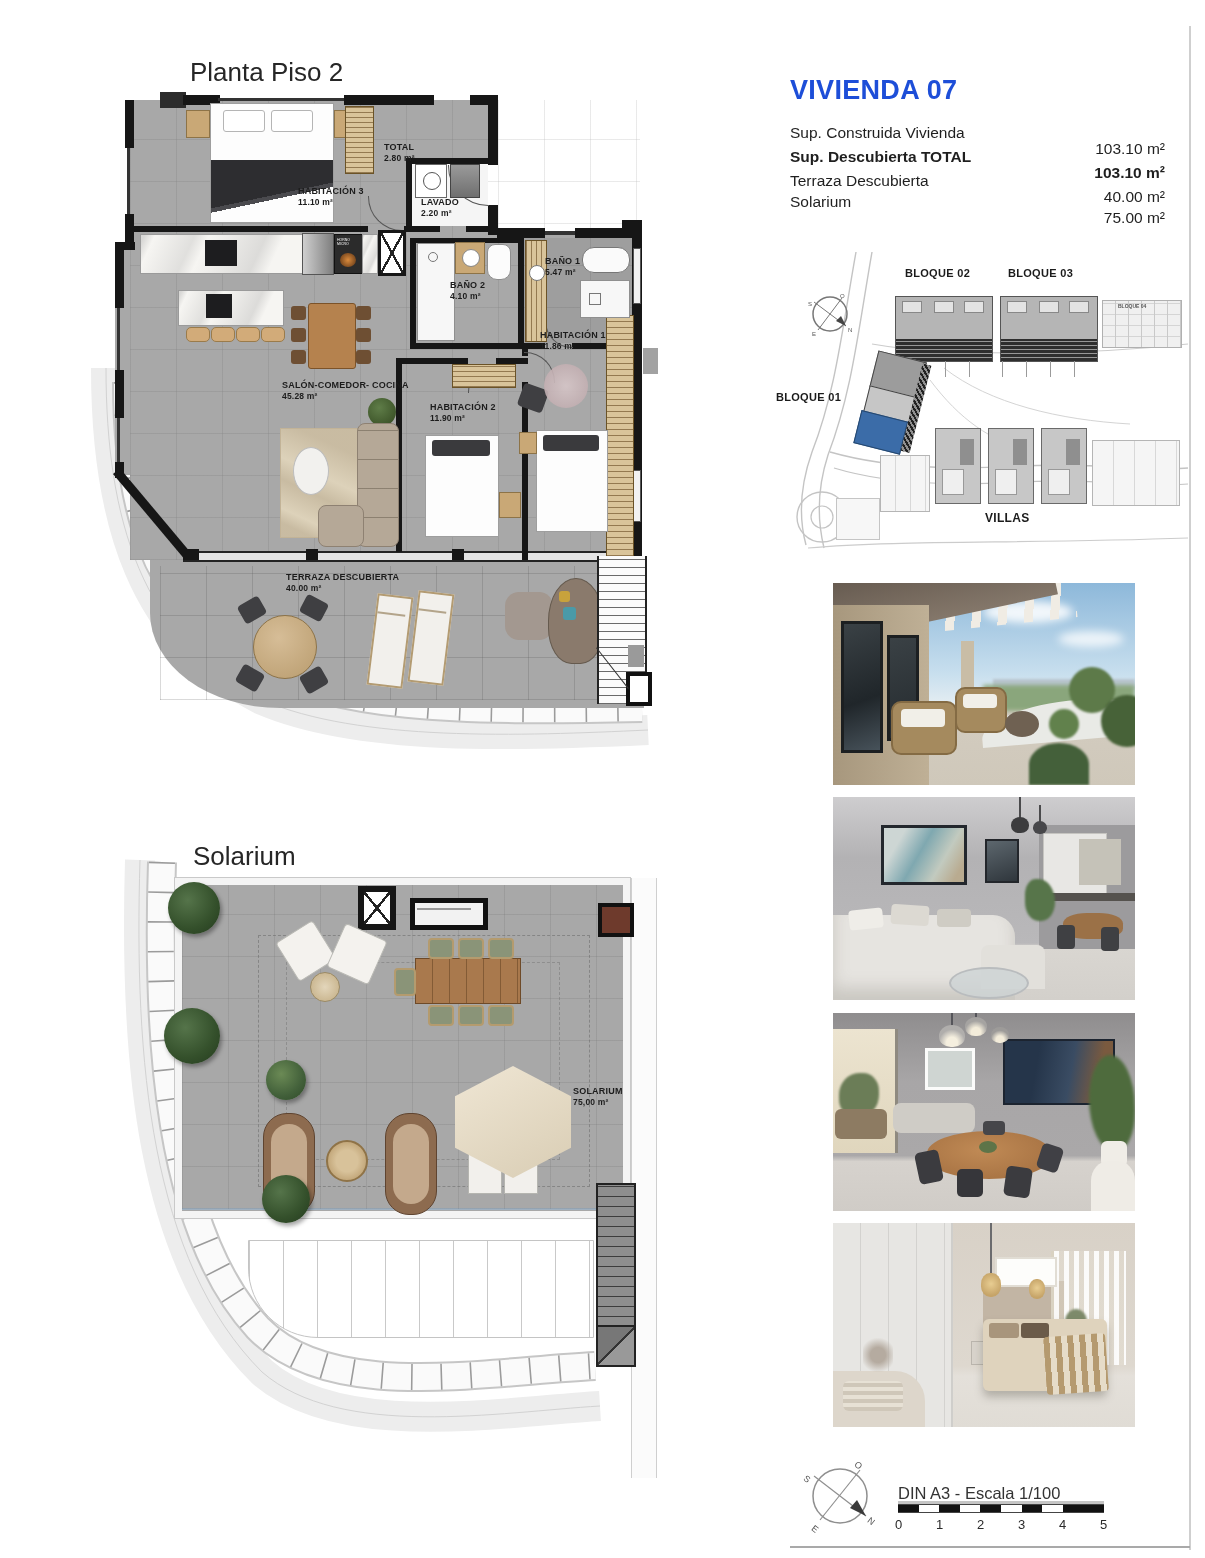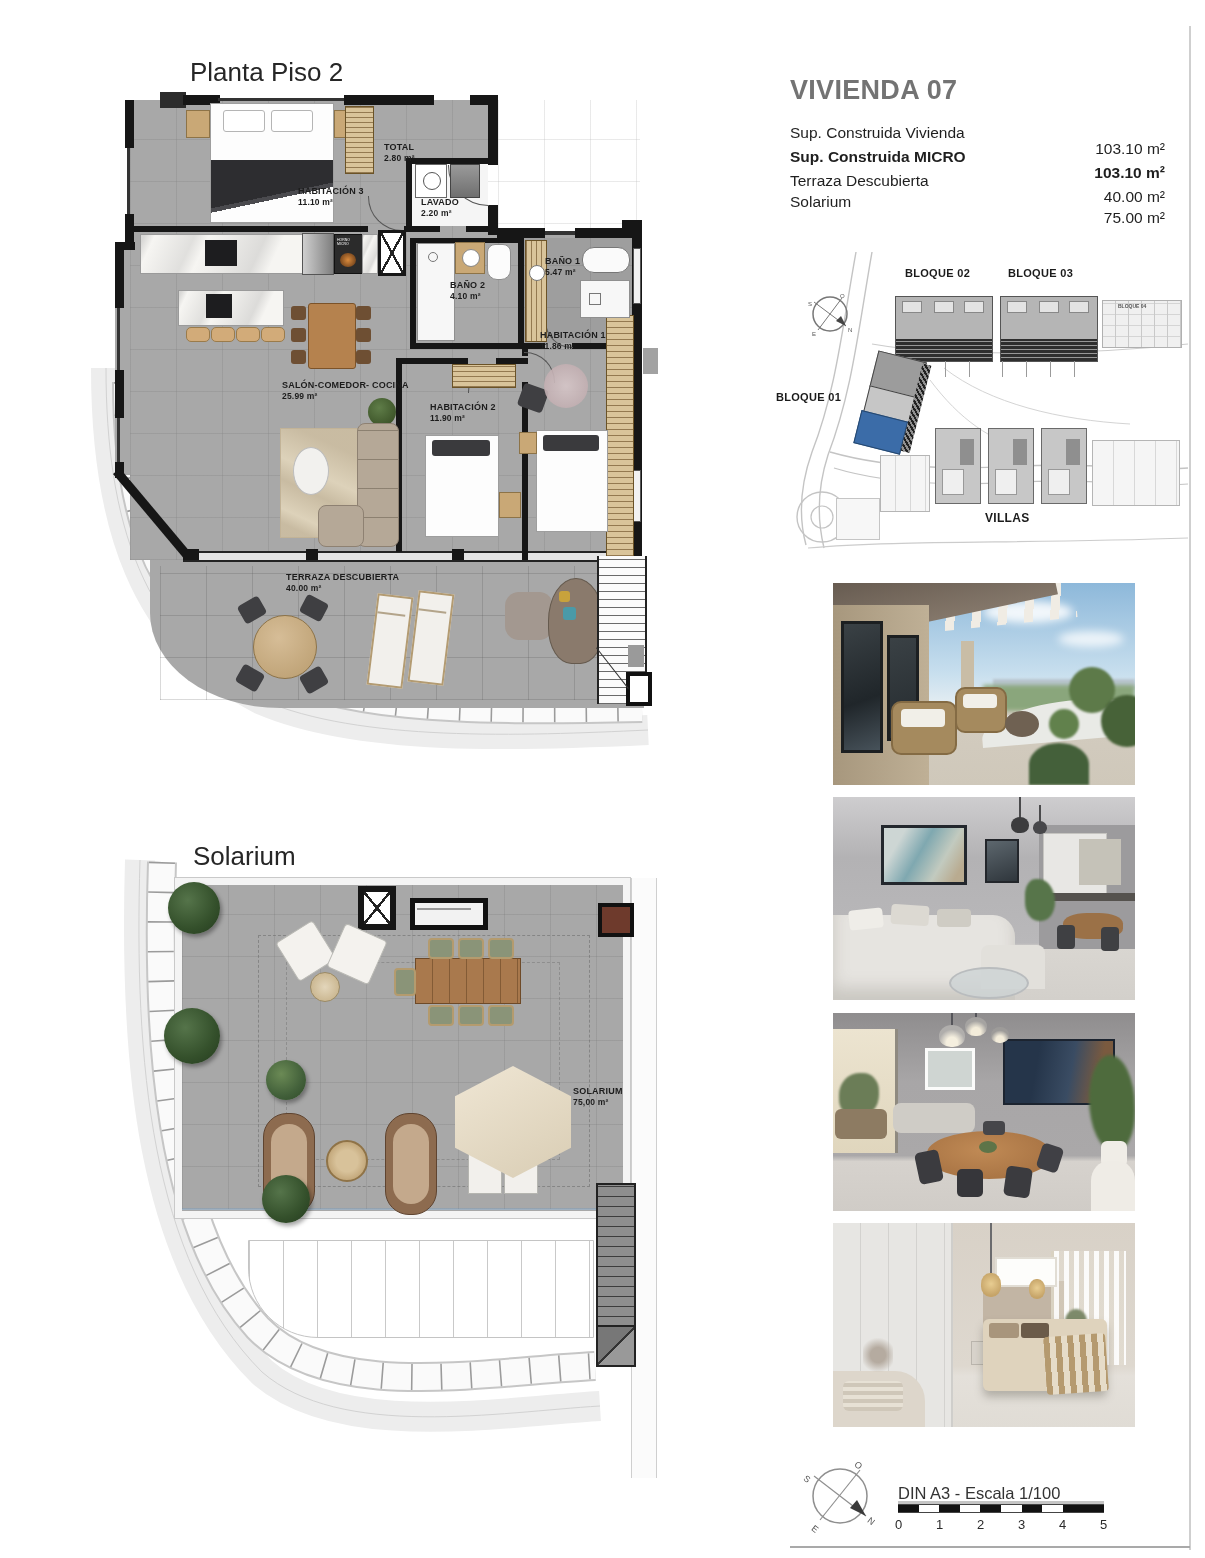--- a/index.html
+++ b/index.html
@@ -238,21 +238,21 @@
   <div class="abs" style="left:626px;top:672px;width:18px;height:26px;background:#fff;border:4px solid #111;z-index:6;"></div>
   <div class="abs" style="left:596px;top:648px;width:1px;height:52px;background:#333;transform:rotate(-38deg);transform-origin:0 0;z-index:6;"></div>
 
   <div class="rlabel" style="left:298px;top:186px;"><span>HABITACIÓN 3</span><br><span class="area">11.10 m²</span></div>
   <div class="rlabel" style="left:384px;top:142px;"><span>TOTAL</span><br><span class="area">2.80 m²</span></div>
   <div class="rlabel" style="left:421px;top:197px;"><span>LAVADO</span><br><span class="area">2.20 m²</span></div>
   <div class="rlabel" style="left:450px;top:280px;"><span>BAÑO 2</span><br><span class="area">4.10 m²</span></div>
   <div class="rlabel" style="left:545px;top:256px;"><span>BAÑO 1</span><br><span class="area">5.47 m²</span></div>
   <div class="rlabel" style="left:540px;top:330px;"><span>HABITACIÓN 1</span><br><span class="area">11.86 m²</span></div>
   <div class="rlabel" style="left:430px;top:402px;"><span>HABITACIÓN 2</span><br><span class="area">11.90 m²</span></div>
-  <div class="rlabel" style="left:282px;top:380px;"><span>SALÓN-COMEDOR- COCINA</span><br><span class="area">25.99 m²</span></div>
+  <div class="rlabel" style="left:282px;top:380px;"><span>SALÓN-COMEDOR- COCINA</span><br><span class="area">45.28 m²</span></div>
   <div class="rlabel" style="left:286px;top:572px;"><span>TERRAZA DESCUBIERTA</span><br><span class="area">40.00 m²</span></div>
 
   <div class="plan-title" style="left:193px;top:842px;">Solarium</div>
 
   <div class="abs" style="left:175px;top:878px;width:455px;height:340px;background:#a8a8a8;border:7px solid #f4f4f4;outline:1px solid #c9c9c9;box-sizing:border-box;z-index:2;"></div>
   <div class="abs" style="left:182px;top:1208px;width:441px;height:2px;background:#9fb0c0;z-index:3;"></div>
   <div class="grid" style="left:182px;top:885px;width:441px;height:324px;opacity:.5;"></div>
   <div class="abs" style="left:258px;top:935px;width:330px;height:250px;border:1px dashed #6f6f6f;opacity:.6;z-index:3;"></div>
   <div class="abs" style="left:286px;top:962px;width:272px;height:196px;border:1px dashed #6f6f6f;opacity:.45;z-index:3;"></div>
 
@@ -292,23 +292,23 @@
   <div class="furn" style="left:468px;top:1140px;width:32px;height:52px;background:#f2f0ec;border:1px solid #b5b5b0;"></div>
   <div class="furn" style="left:504px;top:1140px;width:32px;height:52px;background:#f2f0ec;border:1px solid #b5b5b0;"></div>
 
   <div class="bush" style="left:168px;top:882px;width:52px;height:52px;"></div>
   <div class="bush" style="left:164px;top:1008px;width:56px;height:56px;"></div>
   <div class="bush" style="left:266px;top:1060px;width:40px;height:40px;background:radial-gradient(circle at 38% 35%,#6b8a55,#42603a 60%,#2f4a28);"></div>
   <div class="bush" style="left:262px;top:1175px;width:48px;height:48px;"></div>
 
   <div class="rlabel" style="left:573px;top:1086px;"><span>SOLARIUM</span><br><span class="area">75,00 m²</span></div>
 
-  <div class="abs" style="left:790px;top:76px;font:800 27px/1.1 'Liberation Sans',sans-serif;color:#737373;letter-spacing:.3px;z-index:8;">VIVIENDA 07</div>
+  <div class="abs" style="left:790px;top:76px;font:800 27px/1.1 'Liberation Sans',sans-serif;color:#1d4ed8;letter-spacing:.3px;z-index:8;">VIVIENDA 07</div>
   <div class="spec-row" style="left:790px;top:125px;"><span>Sup. Construida Vivienda</span><span class="v">103.10 m²</span></div>
-  <div class="spec-row" style="left:790px;top:149px;font-weight:700;"><span>Sup. Construida MICRO</span><span class="v">103.10 m²</span></div>
+  <div class="spec-row" style="left:790px;top:149px;font-weight:700;"><span>Sup. Descubierta TOTAL</span><span class="v">103.10 m²</span></div>
   <div class="spec-row" style="left:790px;top:173px;"><span>Terraza Descubierta</span><span class="v">40.00 m²</span></div>
   <div class="spec-row" style="left:790px;top:194px;"><span>Solarium</span><span class="v">75.00 m²</span></div>
 
   <div class="sp-label" style="left:905px;top:268px;">BLOQUE 02</div>
   <div class="sp-label" style="left:1008px;top:268px;">BLOQUE 03</div>
   <div class="sp-label" style="left:776px;top:392px;">BLOQUE 01</div>
   <div class="sp-label" style="left:985px;top:512px;font-size:12px;">VILLAS</div>
   <div class="abs" style="left:1118px;top:304px;font:700 5px/1 'Liberation Sans',sans-serif;color:#555;z-index:8;">BLOQUE 04</div>
 
   <div class="abs" style="left:895px;top:296px;width:96px;height:64px;background:#b5b5b5;border:1px solid #555;z-index:2;">

